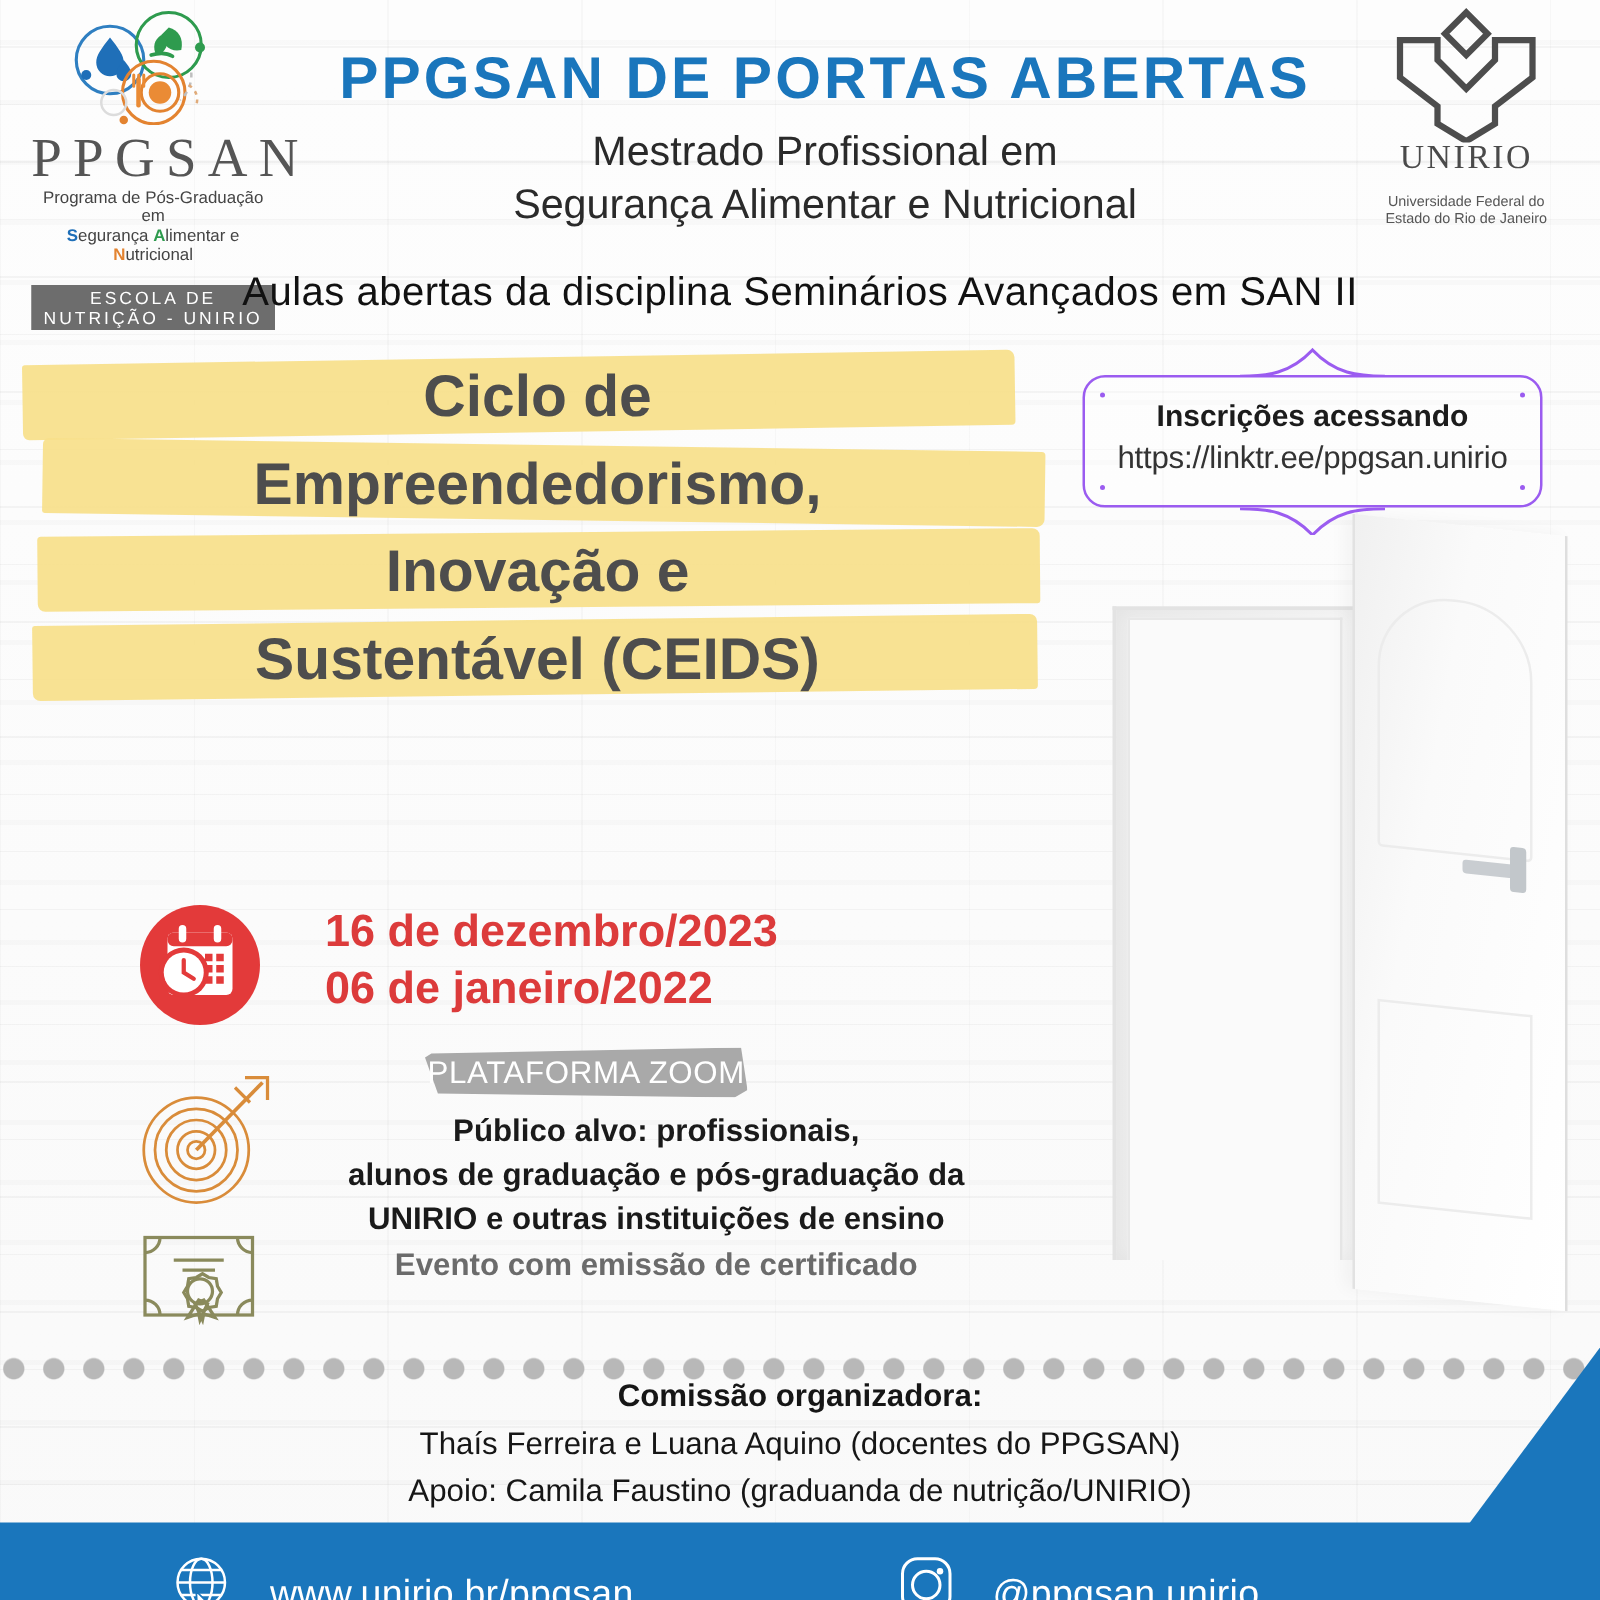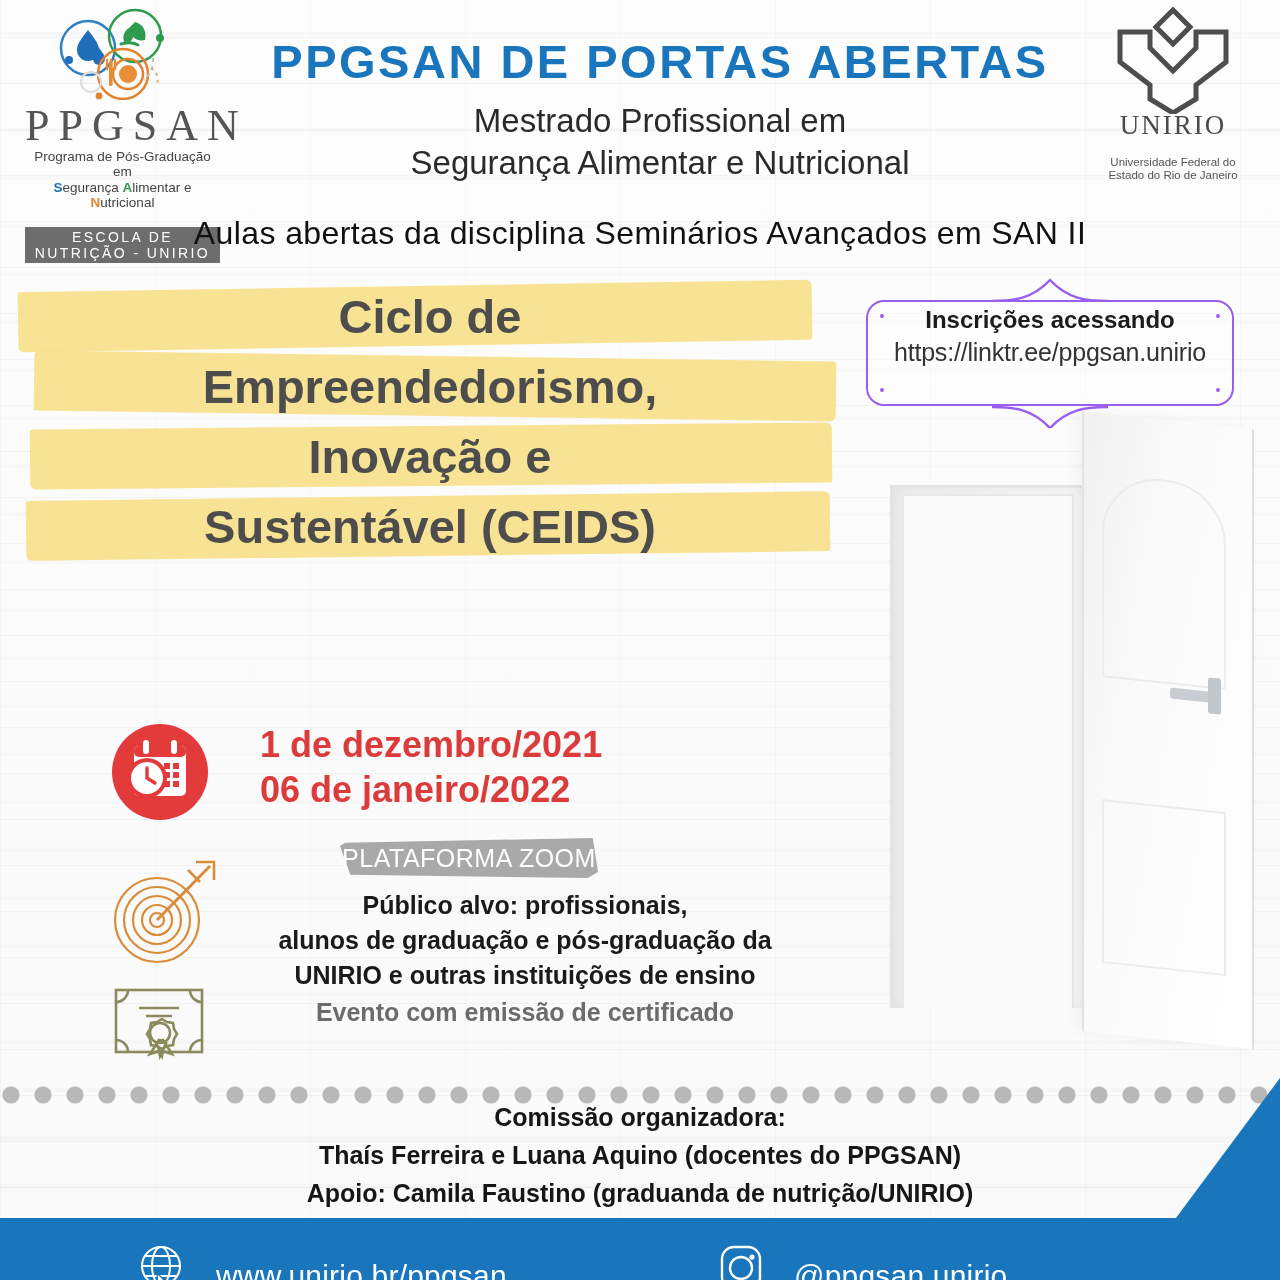--- a/index.html
+++ b/index.html
@@ -120,21 +120,21 @@
   .callout .d2{right:12px;top:12px;}
   .callout .d3{left:12px;bottom:12px;}
   .callout .d4{right:12px;bottom:12px;}
   .callout-bump-top,.callout-bump-bot{
     position:absolute;left:50%;transform:translateX(-50%);
     width:120px;height:22px;overflow:hidden;
   }
   .callout-bump-top{top:-24px;}
   .callout-bump-bot{bottom:-24px;}
   .callout-title{
-    text-align:center;font-size:24px;font-weight:700;color:#1c1c1c;margin-top:4px;
+    text-align:center;font-size:24px;font-weight:700;color:#1c1c1c;margin-top:18px;
   }
   .callout-url{
     text-align:center;font-size:25px;color:#333;margin-top:4px;letter-spacing:-0.2px;
   }
   
   .date-row{position:absolute;left:110px;top:718px;width:640px;height:110px;}
   .cal-icon{position:absolute;left:0;top:4px;width:100px;height:100px;}
   .date-text{
     position:absolute;left:150px;top:4px;font-size:36px;font-weight:700;
     color:#dc3b3b;line-height:45px;
@@ -172,21 +172,21 @@
   .blue-diag{
     position:absolute;right:0;top:1078px;width:110px;height:148px;
     background:#1a76bc;
     clip-path:polygon(100% 0,100% 100%,0 100%);
   }
   
   .committee{
     position:absolute;left:0;top:1103px;width:1280px;text-align:center;color:#161616;
   }
   .committee .c-title{font-size:25px;font-weight:700;}
-  .committee .c-line{font-size:25px;font-weight:700;margin-top:9px;}
+  .committee .c-line{font-size:25px;font-weight:400;margin-top:9px;}
   
   .footer{
     position:absolute;left:0;bottom:0;width:1280px;height:62px;background:#1a76bc;
   }
   .footer-item{
     position:absolute;top:13px;height:62px;display:flex;align-items:flex-end;gap:30px;
   }
   .footer-item .ftxt{color:#fff;font-size:30px;letter-spacing:0.2px;}
   .fi-web{left:140px;}
   .fi-insta{left:718px;}
@@ -306,21 +306,21 @@
         <rect x="54" y="50" width="6" height="6"></rect>
           <rect x="63" y="50" width="6" height="6"></rect>
         <rect x="54" y="59" width="6" height="6"></rect>
           <rect x="63" y="59" width="6" height="6"></rect>
       </g>
       <circle cx="37" cy="56" r="20" fill="#e33a3a"></circle>
       <circle cx="37" cy="56" r="16" fill="#fff"></circle>
       <path d="M37 46v10l8 5" stroke="#e33a3a" stroke-width="3.4" fill="none" stroke-linecap="round"></path>
     </svg>
     <div class="date-text">
-      <div>1 de dezembro/2021</div>
+      <div>16 de dezembro/2023</div>
       <div>06 de janeiro/2022</div>
     </div>
   </div>
 
   <div class="zoom-ribbon">
     <div class="bg"></div>
     <div class="tx">PLATAFORMA ZOOM</div>
   </div>
 
   <svg class="target-icon" viewBox="0 0 118 112">

